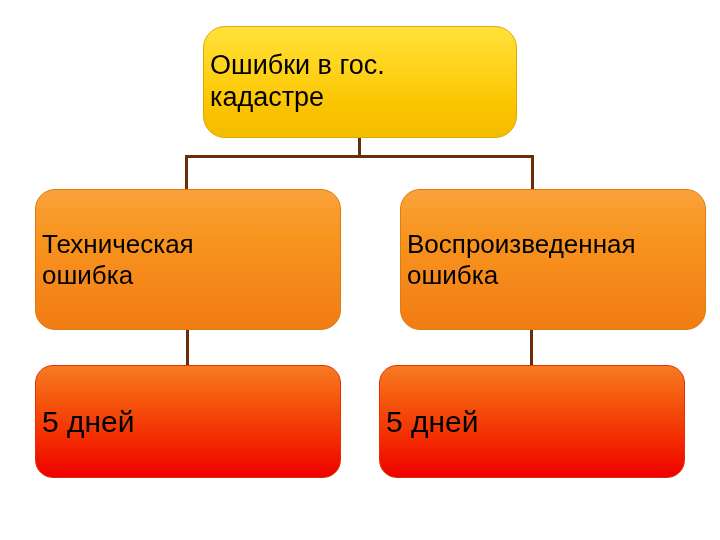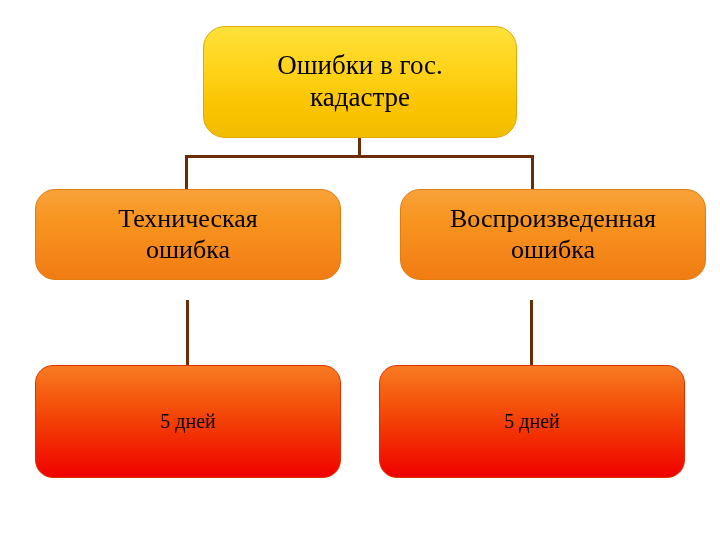--- a/index.html
+++ b/index.html
@@ -17,25 +17,23 @@
     position: relative;
     width: 720px;
     height: 540px;
   }
   .node {
     position: absolute;
     box-sizing: border-box;
     display: flex;
     align-items: center;
     justify-content: center;
-    text-align: center;
     color: #000000;
     line-height: 1.18;
     z-index: 2;
-    font-family: Liberation Serif, serif;
   }
   .node-text {
     display: block;
     width: 100%;
     padding: 0 6px;
     white-space: pre-line;
   }
 
   
   .node-root {
@@ -45,37 +43,37 @@
     height: 112px;
     border-radius: 22px;
     background: linear-gradient(180deg, #ffe13a 0%, #ffd31a 38%, #fac400 72%, #f3bd00 100%);
     border: 1px solid #e0a800;
     font-size: 27px;
   }
 
   
   .node-mid {
     top: 189px;
-    height: 91px;
+    height: 141px;
     border-radius: 20px;
     background: linear-gradient(180deg, #f9a23a 0%, #f7941e 35%, #f5871a 70%, #f07c12 100%);
     border: 1px solid #e07b10;
     font-size: 26px;
   }
   .node-mid.left  { left: 35px;  width: 306px; }
   .node-mid.right { left: 400px; width: 306px; }
 
   
   .node-leaf {
     top: 365px;
     height: 113px;
     border-radius: 18px;
     background: linear-gradient(180deg, #f77b22 0%, #f55a0e 28%, #f33505 58%, #f11700 82%, #ef0000 100%);
     border: 1px solid #e03000;
-    font-size: 20px;
+    font-size: 30px;
   }
   .node-leaf.left  { left: 35px;  width: 306px; }
   .node-leaf.right { left: 379px; width: 306px; }
 
   
   .conn {
     position: absolute;
     background: #6b2d06;
     z-index: 1;
   }

